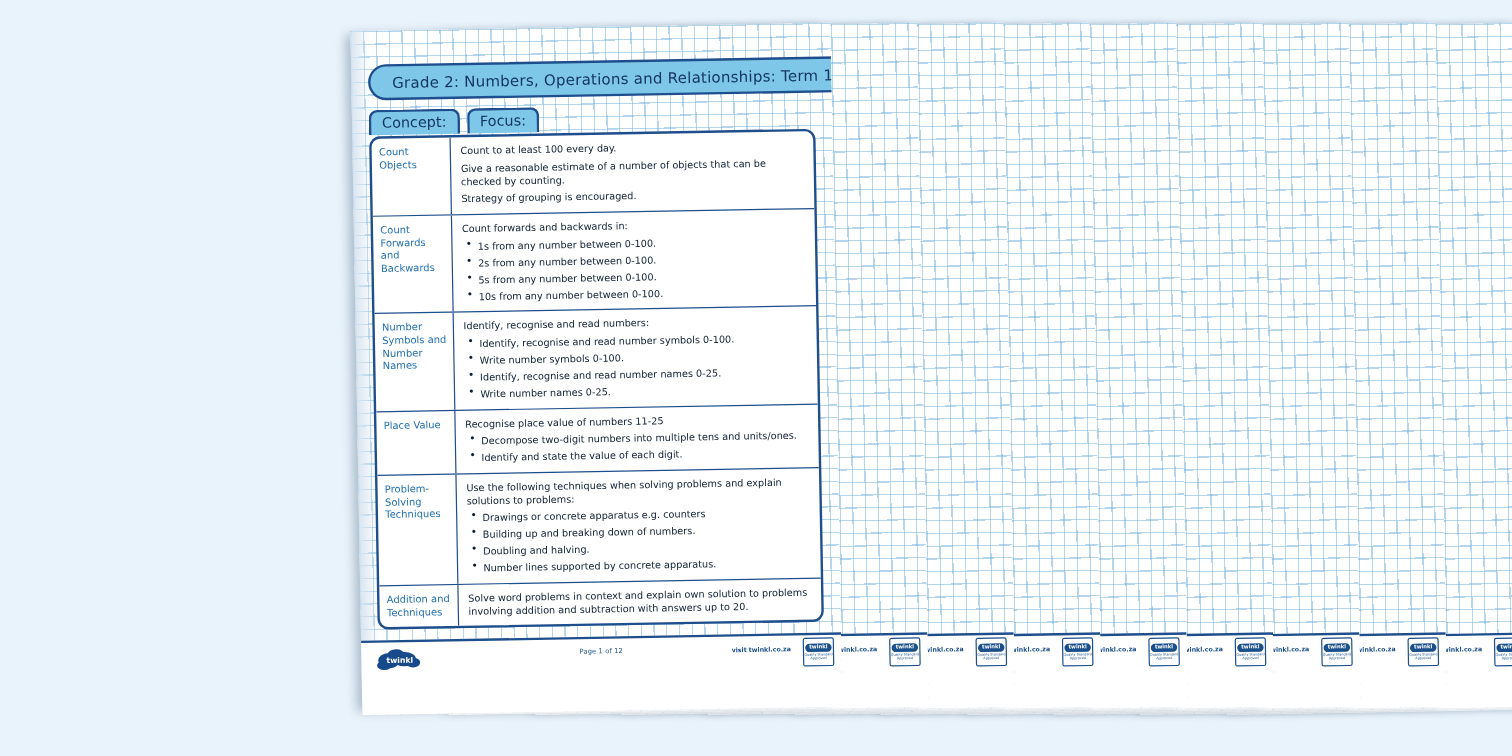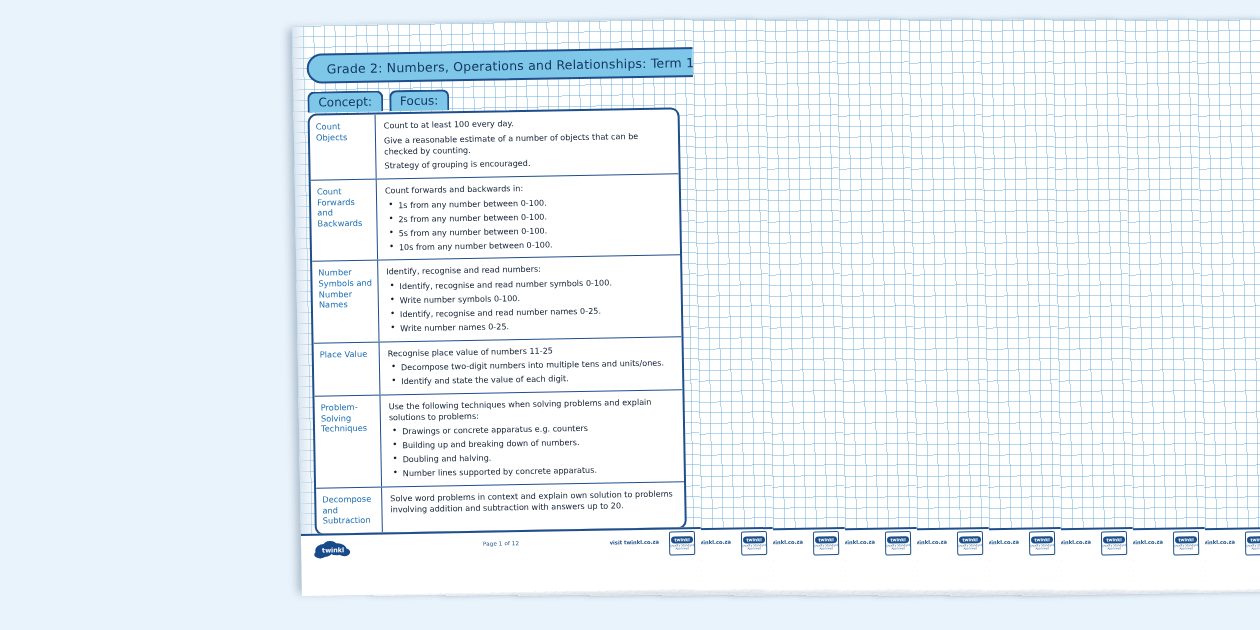--- a/index.html
+++ b/index.html
@@ -619,21 +619,21 @@
             <p>Use the following techniques when solving problems and explain solutions to problems:</p>
             <ul>
               <li>Drawings or concrete apparatus e.g. counters</li>
               <li>Building up and breaking down of numbers.</li>
               <li>Doubling and halving.</li>
               <li>Number lines supported by concrete apparatus.</li>
             </ul>
           </div>
         </div>
         <div class="row">
-          <div class="cell-concept">Decompose and Subtraction</div>
+          <div class="cell-concept">Addition and Techniques</div>
           <div class="cell-focus">
             <p>Solve word problems in context and explain own solution to problems involving addition and subtraction with answers up to 20.</p>
           </div>
         </div>
       </div>
       <div class="footband"></div>
       <div class="footer">
         <div class="twinkl-logo"><svg width="40" height="20" viewBox="0 0 40 20">
             <g fill="#174a8b">
               <ellipse cx="11" cy="10" rx="9" ry="6.4"></ellipse>

